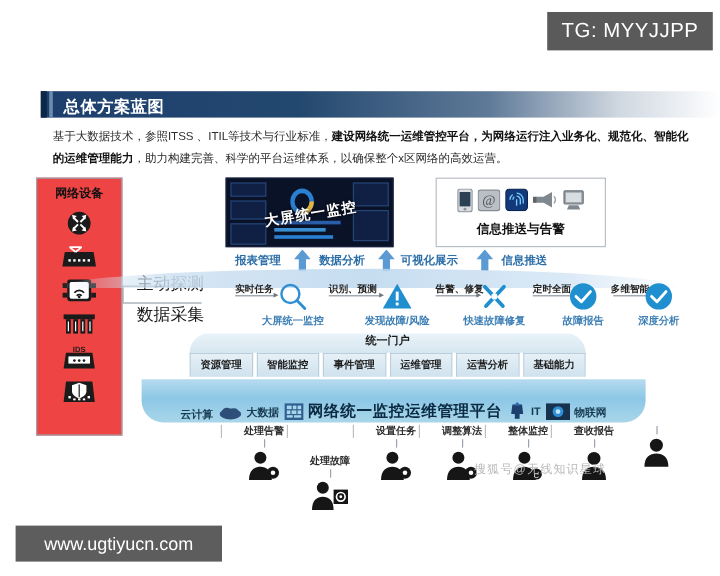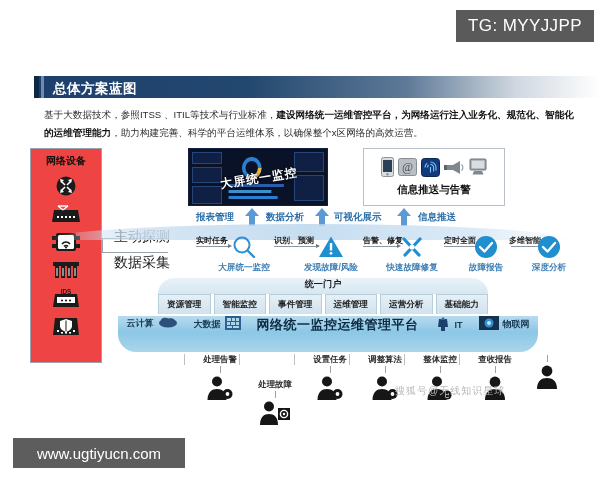--- a/index.html
+++ b/index.html
@@ -128,21 +128,21 @@
     border:1px solid #b7cedd; border-bottom:none;
     display:flex;align-items:center;justify-content:center;
     font-size:8.6px; font-weight:bold; color:#1c1c1c;
   }
 
   
   .platbar{
     position:absolute; left:100px; top:244px; width:420px; height:36px;
     background:linear-gradient(to bottom,#b7dbef 0%, #8cc7e6 45%, #a9d6ea 100%);
     border-radius:0 0 18px 18px;
-    display:flex; align-items:flex-start; justify-content:center; gap:16px;
+    display:flex; align-items:flex-end; justify-content:center; gap:4px;
   }
   .plat-side{ display:flex; align-items:center; gap:4px; font-size:9px; font-weight:bold; color:#173a52;}
   .plat-title{ font-size:13px; font-weight:bold; color:#0c2b43; letter-spacing:.5px; white-space:nowrap;}
 
   
   .actors{ position:absolute; left:118px; top:282px; width:420px; height:60px;}
   .actor{ position:absolute; width:58px; text-align:center;}
   .actor-lbl{ font-size:8.4px; font-weight:bold; color:#2c2c2c; white-space:nowrap;}
   .actor-tick{ width:1px;height:7px;background:#9aa3ad;margin:1px auto 0;}
   .actor-sep{ position:absolute; width:1px; height:11px; background:#b9c0c8; top:0;}

